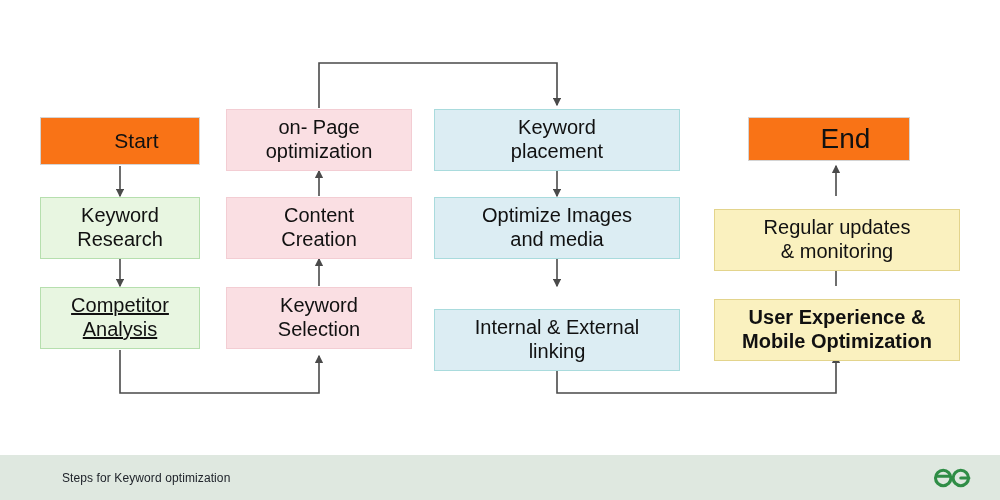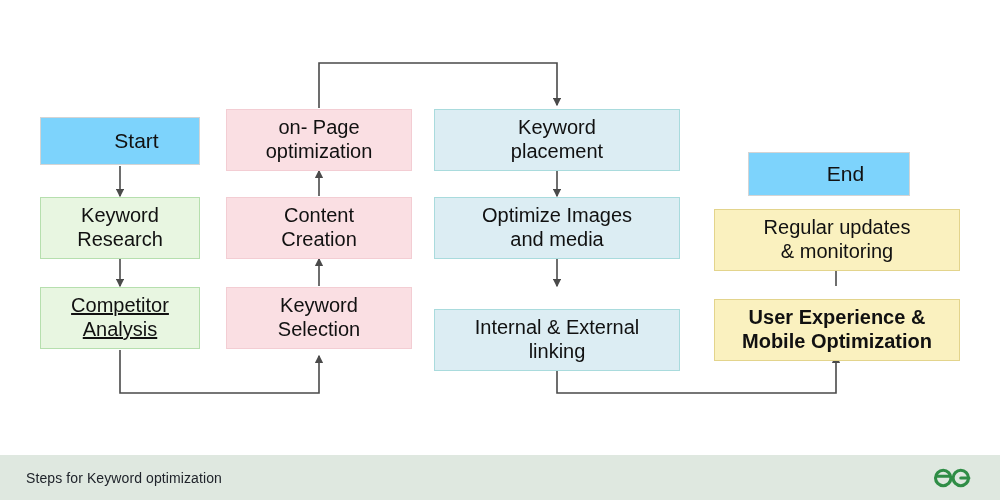--- a/index.html
+++ b/index.html
@@ -34,21 +34,21 @@
     align-items: center;
     justify-content: center;
     text-align: center;
     line-height: 1.18;
     color: #111111;
     font-size: 20px;
     padding: 2px 4px;
     white-space: pre-line;
   }
   .node.terminal {
-    background: #7dd3fc;
+    background: #f97316;
     border: 1px solid #d4d4d4;
     padding-left: 37px;
   }
   .node.green {
     background: #e8f6e1;
     border: 1px solid #b6dfae;
   }
   .node.pink {
     background: #fadfe3;
     border: 1px solid #f3cdd3;
@@ -67,22 +67,22 @@
     position: absolute;
     left: 0;
     top: 455px;
     width: 1000px;
     height: 45px;
     background: #dfe8e0;
     display: flex;
     align-items: center;
   }
   #footer-caption {
-    margin-left: 26px;
-    font-size: 14px;
+    margin-left: 62px;
+    font-size: 12px;
     color: #20242b;
     letter-spacing: 0.1px;
   }
   #footer-logo {
     position: absolute;
     right: 26px;
     top: 50%;
     transform: translateY(-50%);
     width: 44px;
     height: 24px;
@@ -145,21 +145,21 @@
 
   <div class="node blue" style="left:434px; top:109px; width:246px; height:62px;">Keyword
 placement</div>
 
   <div class="node blue" style="left:434px; top:197px; width:246px; height:62px;">Optimize Images
 and media</div>
 
   <div class="node blue" style="left:434px; top:287px; width:246px; height:62px;margin-top:22px;">Internal &amp; External
 linking</div>
 
-  <div class="node terminal" style="left:748px; top:117px; width:162px; height:44px; font-size:21px;margin-top:35px;">End</div>
+  <div class="node terminal" style="left:748px; top:117px; width:162px; height:44px; font-size:28px;">End</div>
 
   <div class="node yellow" style="left:714px; top:197px; width:246px; height:62px;">Regular updates
 &amp; monitoring</div>
 
   <div class="node yellow" style="left:714px; top:287px; width:246px; height:62px;font-weight:bold;">User Experience &amp;
 Mobile Optimization</div>
 
 </div>
 
 <div id="footer">

